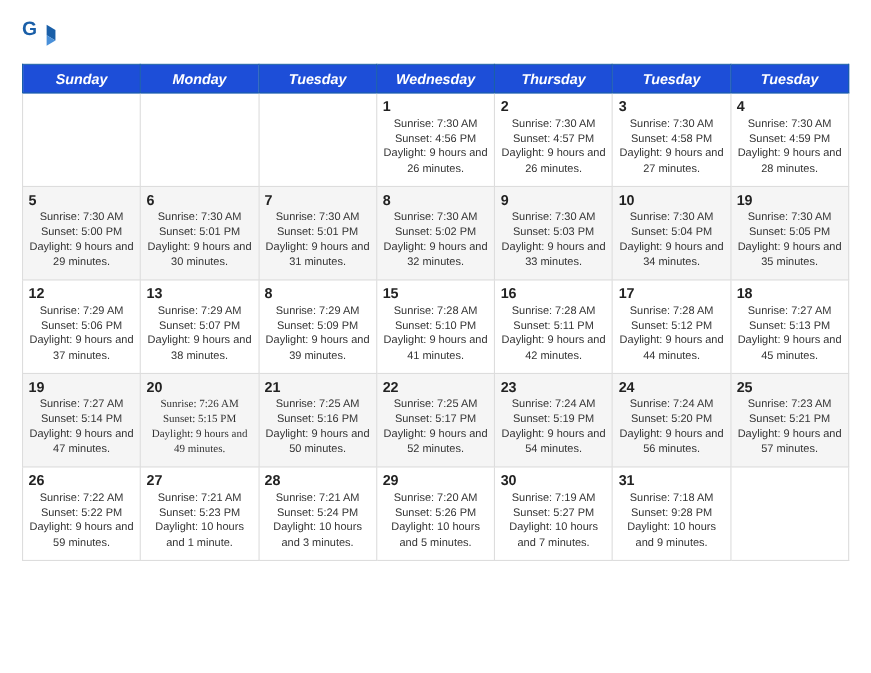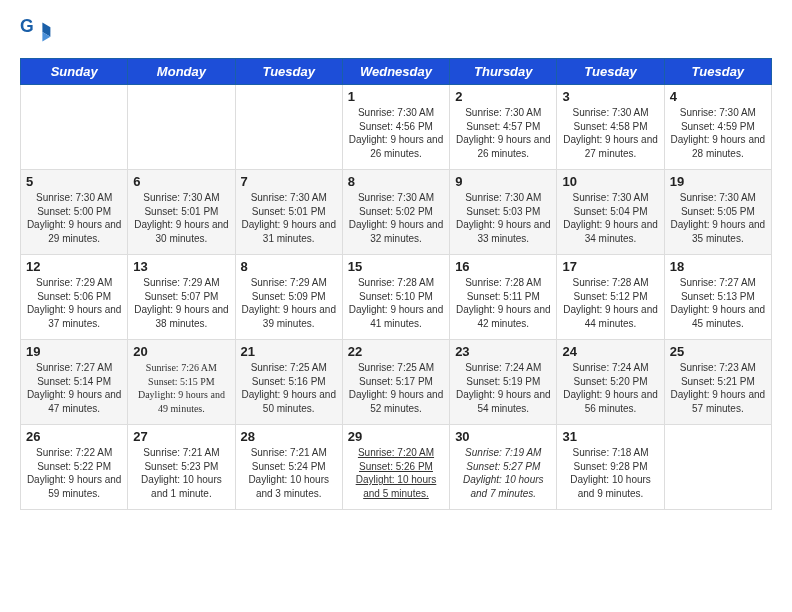--- a/index.html
+++ b/index.html
@@ -308,27 +308,27 @@
 Daylight: 10 hours and 1 minute.</div>
           </td>
           <td>
             <span class="day-num">28</span>
             <div class="cell-text" style="white-space: pre-line;">Sunrise: 7:21 AM
 Sunset: 5:24 PM
 Daylight: 10 hours and 3 minutes.</div>
           </td>
           <td>
             <span class="day-num">29</span>
-            <div class="cell-text" style="white-space: pre-line; text-decoration: underline;">Sunrise: 7:20 AM
+            <div class="cell-text" style="white-space: pre-line;">Sunrise: 7:20 AM
 Sunset: 5:26 PM
 Daylight: 10 hours and 5 minutes.</div>
           </td>
           <td>
             <span class="day-num">30</span>
-            <div class="cell-text" style="white-space: pre-line; font-style: italic;">Sunrise: 7:19 AM
+            <div class="cell-text" style="white-space: pre-line;">Sunrise: 7:19 AM
 Sunset: 5:27 PM
 Daylight: 10 hours and 7 minutes.</div>
           </td>
           <td>
             <span class="day-num">31</span>
             <div class="cell-text" style="white-space: pre-line;">Sunrise: 7:18 AM
 Sunset: 9:28 PM
 Daylight: 10 hours and 9 minutes.</div>
           </td>
           <td></td>

